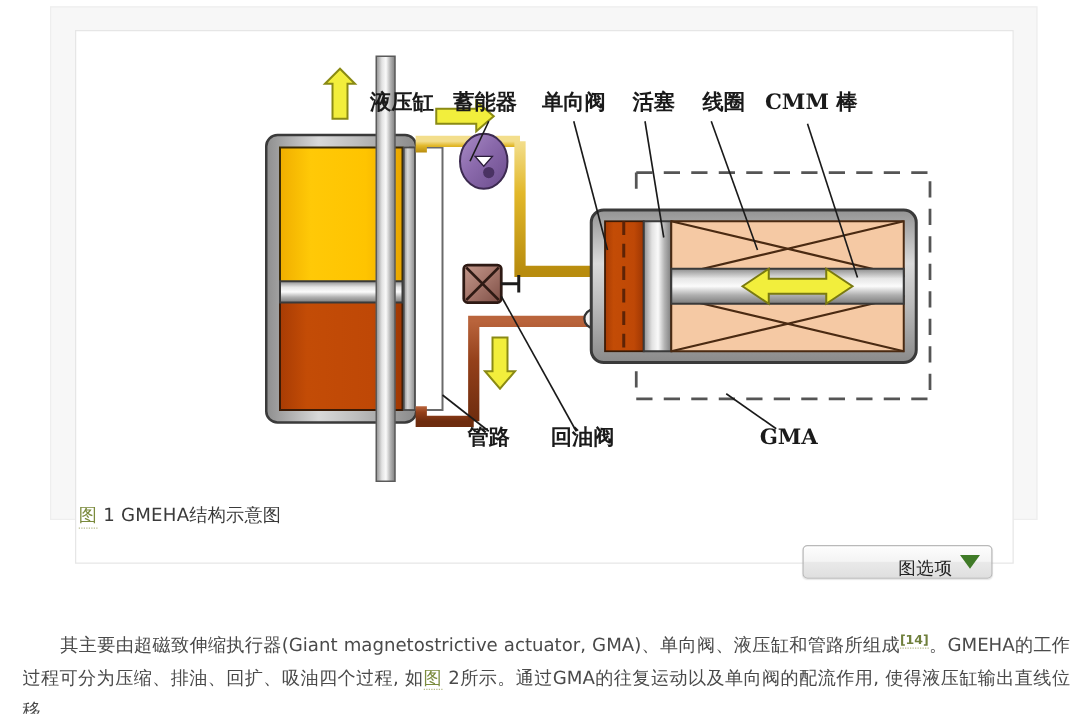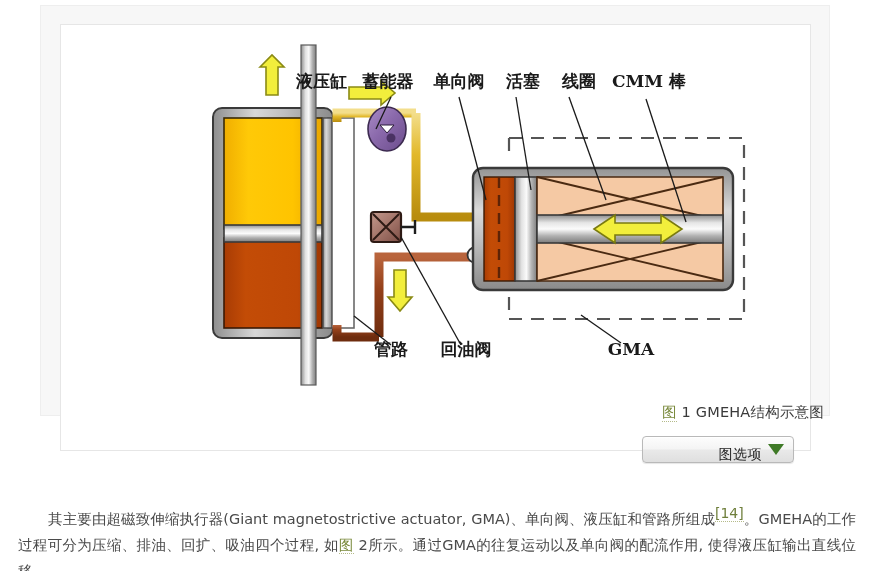--- a/index.html
+++ b/index.html
@@ -20,22 +20,22 @@
   #figure-inner{
     position:absolute;left:19px;top:18px;width:751px;height:427px;
     background:#ffffff;
     border:1px solid #e6e6e6;
     box-sizing:border-box;
   }
   
   #diagram{position:absolute;left:0;top:0;width:751px;height:380px;}
   
   #caption{
-    position:absolute;left:12px;top:378px;width:751px;
-    text-align:right;
+    position:absolute;left:2px;top:378px;width:751px;
+    text-align:left;
     font-size:14.5px;
     color:#3a3a3a;
     letter-spacing:0.2px;
   }
   #caption .figlink{
     color:#7a8a3c;
     border-bottom:1px dotted #b5bb8a;
     padding-bottom:1px;
   }
   
@@ -64,24 +64,25 @@
   
   #body-text{
     position:absolute;left:18px;top:500px;width:838px;
     font-size:14.5px;
     line-height:26px;
     color:#4a4a4a;
     text-align:justify;
   }
   #body-text .indent{display:inline-block;width:30px;}
   #body-text sup.ref{
-    font-size:14px;
+    font-size:10px;
     color:#6f7f3c;
     vertical-align:super;
     border-bottom:1px dotted #b5bb8a;
+    font-weight:bold;
   }
   #body-text .figlink{
     color:#7a8a3c;
     border-bottom:1px dotted #b5bb8a;
   }
   .lbl{font-family:"DejaVu Serif","Liberation Serif",serif;font-weight:bold;font-size:17px;fill:#1a1a1a;}
   .lbl-en{font-family:"DejaVu Serif","Liberation Serif",serif;font-weight:bold;font-size:17px;fill:#1a1a1a;}
 </style>
 </head>
 <body>

